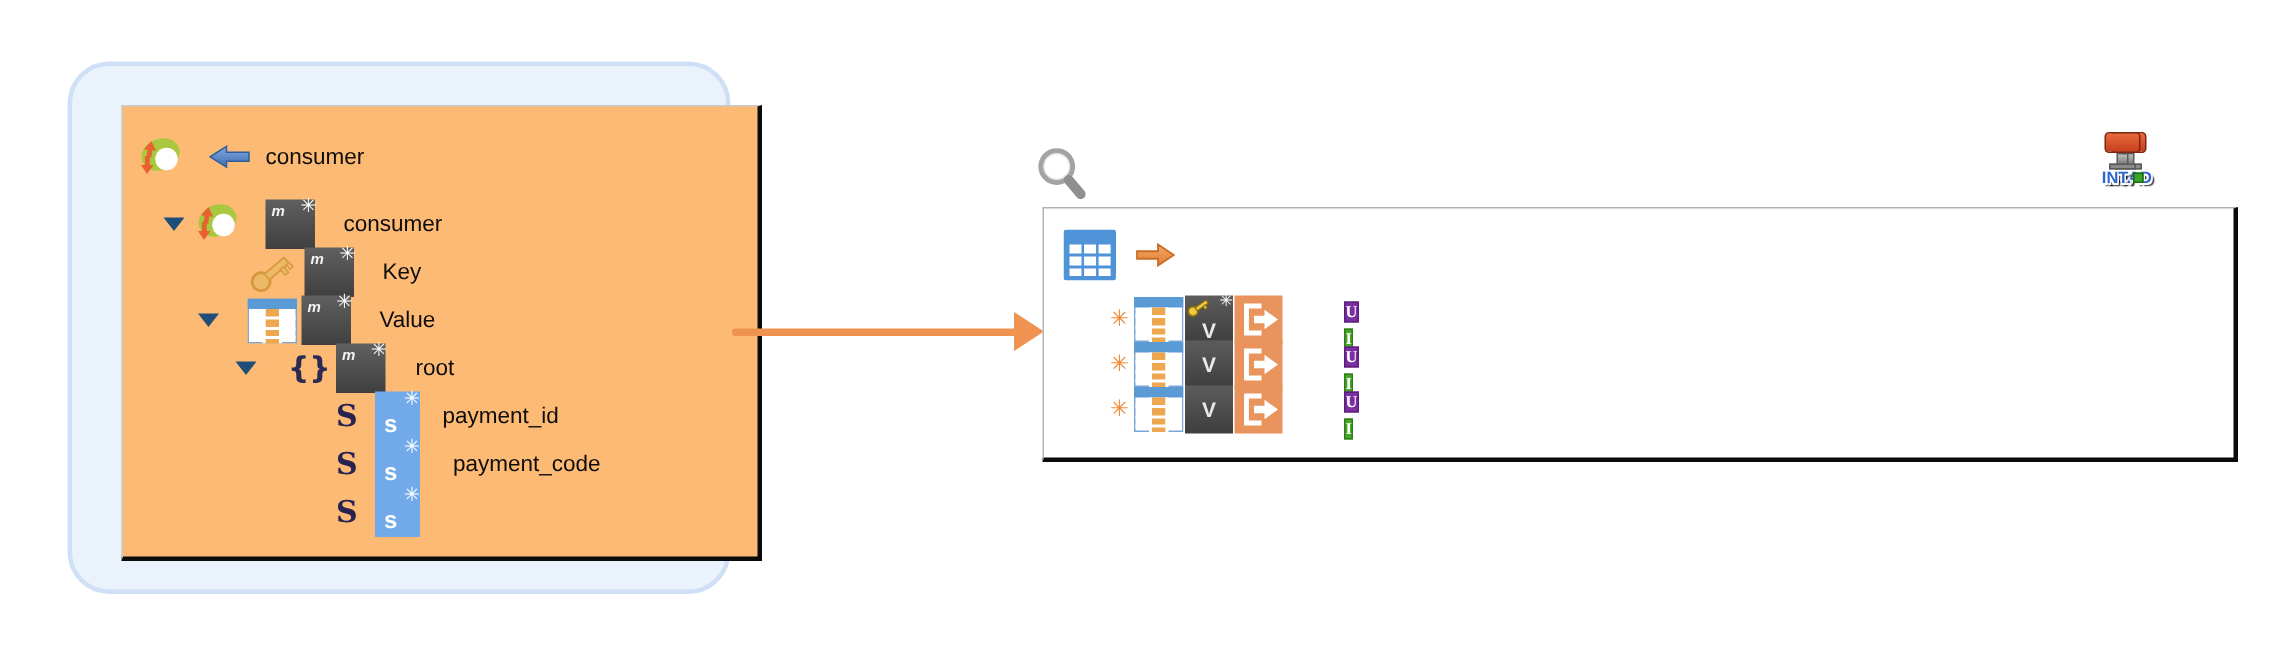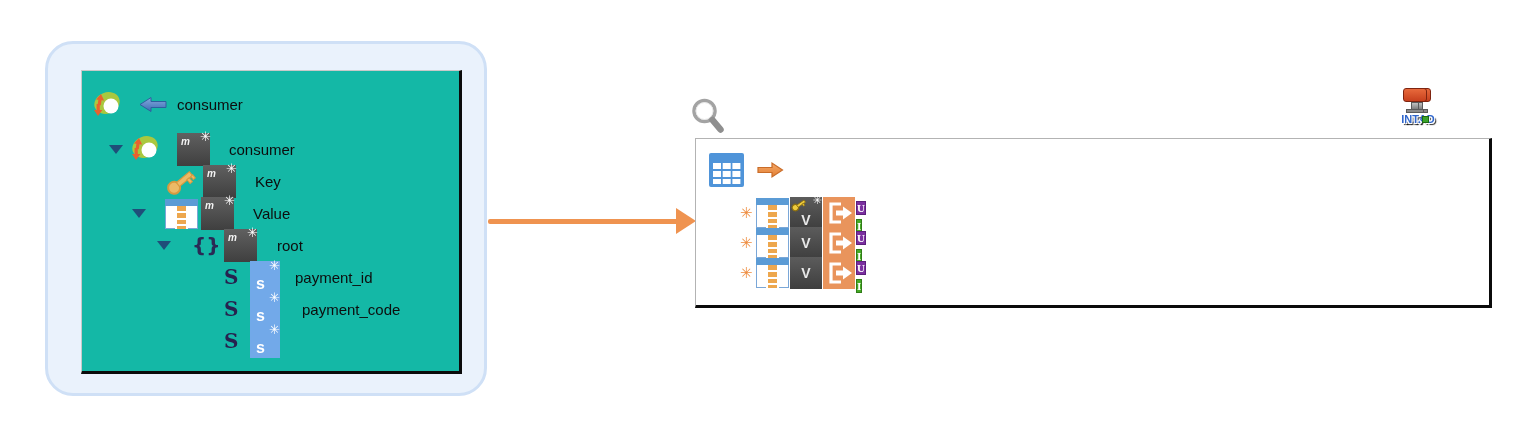--- a/index.html
+++ b/index.html
@@ -5,22 +5,22 @@
   * { margin:0; padding:0; box-sizing:border-box; }
   html,body { width:1530px; height:434px; background:#ffffff; font-family:"Liberation Sans", sans-serif; }
   .canvas { position:relative; width:1530px; height:434px; background:#ffffff; overflow:hidden; }
 
   
   .source-wrap {
     position:absolute; left:45px; top:41px; width:442px; height:355px;
     background:#eaf2fc; border:3px solid #cfe0f6; border-radius:28px;
   }
   .source-panel {
-    position:absolute; left:33px; top:26px; width:381px; height:304px;
-    background:#14b8a6;
+    position:absolute; left:33px; top:26px; width:427px; height:304px;
+    background:#fdba74;
     border-top:1px solid #c9c9c9; border-left:1px solid #c9c9c9;
     border-right:3px solid #0b0b0b; border-bottom:3px solid #0b0b0b;
   }
   .trow { position:absolute; left:0; width:100%; height:33px; }
   .trow .item { position:absolute; }
   .tlabel { font-size:15px; color:#0d0d0d; line-height:33px; white-space:nowrap; }
   .expander {
     width:0; height:0; border-left:7px solid transparent; border-right:7px solid transparent;
     border-top:9px solid #1f4e79; top:12px;
   }
@@ -54,21 +54,21 @@
   .ttitle { font-size:16px; color:#0d0d0d; line-height:44px; white-space:nowrap; letter-spacing:0.2px; }
   .crow { position:absolute; left:0; width:100%; height:32px; }
   .crow .item { position:absolute; }
   .mand { font-size:15px; color:#ee8b3d; line-height:32px; }
   .vbox {
     width:32px; height:32px; background:linear-gradient(#5c5c5c,#3e3e3e); position:absolute; top:0;
   }
   .vbox .vletter { position:absolute; left:0; right:0; bottom:1px; text-align:center; font-size:14px; font-weight:bold; color:#e9e9e9; }
   .vbox .sparkle { position:absolute; right:0px; top:-3px; font-size:11px; color:#ffffff; }
   .ebox { width:32px; height:32px; background:#e9945c; position:absolute; top:0; }
-  .flagcol { position:absolute; top:1px; width:14px; }
+  .flagcol { position:absolute; top:1px; width:14px;padding-left:40px; }
   .flag {
     width:14px; height:14px; margin-bottom:1px; text-align:center;
     font-family:"Liberation Serif", serif; font-weight:bold; font-size:11px; line-height:14px; color:#ffffff;
   }
   .flag-u { background:#7b2fa0; border:1px solid #5c1f7d; }
   .flag-i { background:#46a926; border:1px solid #2f7d17; }
   .ctext { font-size:15.5px; color:#0d0d0d; line-height:32px; white-space:nowrap; }
 
   
   .km { position:absolute; width:46px; height:42px; }

